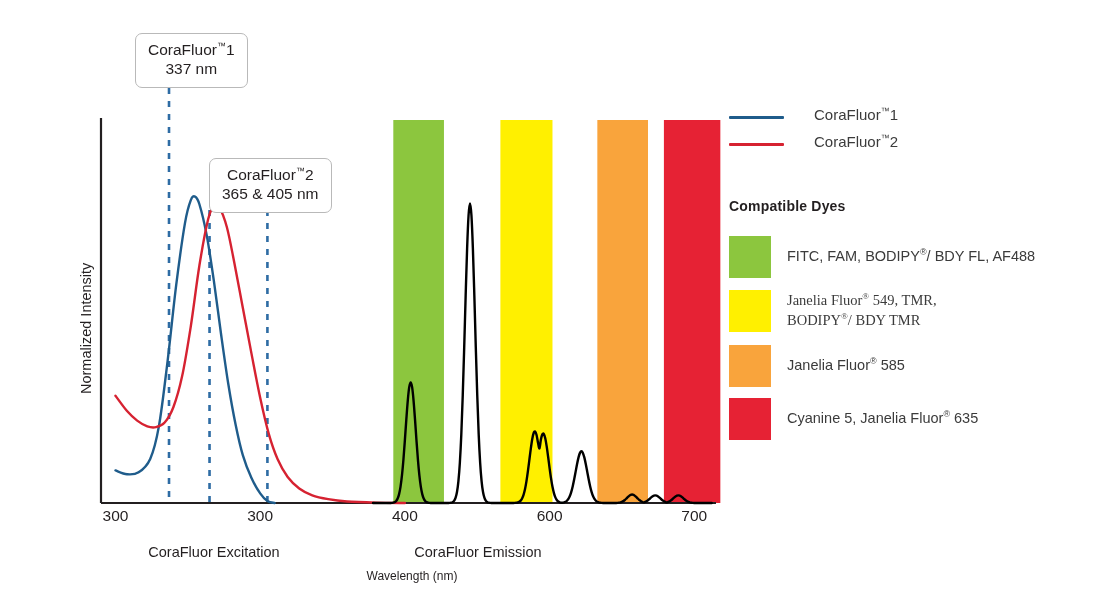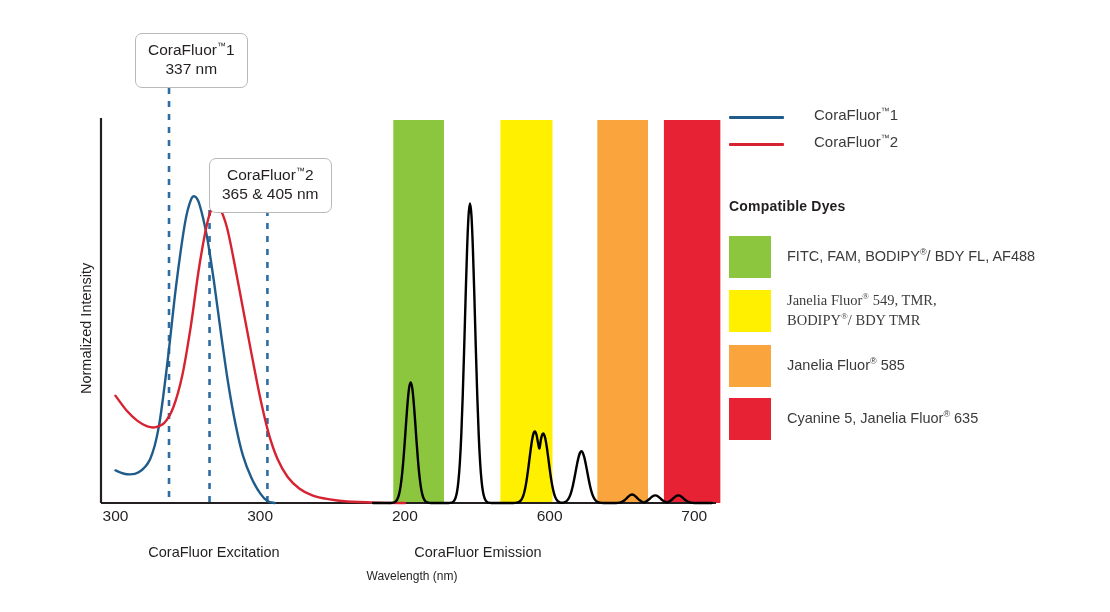--- a/index.html
+++ b/index.html
@@ -128,21 +128,21 @@
   <div class="callout" id="callout-1" style="left:209px;top:158px;">
     <span class="ln"><span>CoraFluor</span><sup>™</sup><span>2</span></span>
     <span class="ln">365 &amp; 405 nm</span>
   </div>
 
   <div class="ylabel" style="left:78px;top:394px;">Normalized Intensity</div>
 
   <div id="ticks-holder">
       <div class="tick" style="left: 115.5px; top: 507px;">300</div>
       <div class="tick" style="left: 260.2px; top: 507px;">300</div>
-      <div class="tick" style="left: 404.9px; top: 507px;">200</div>
+      <div class="tick" style="left: 404.9px; top: 507px;">400</div>
       <div class="tick" style="left: 549.6px; top: 507px;">600</div>
       <div class="tick" style="left: 694.3px; top: 507px; text-align: center;">700</div>
     </div>
 
   <div class="axis-sub" style="left:214px;top:528px;">CoraFluor Excitation</div>
   <div class="axis-sub" style="left:478px;top:528px;">CoraFluor Emission</div>
 
   <div class="axis-main" style="left:412px;top:569px;">Wavelength (nm)</div>
 
   <div class="legend">

